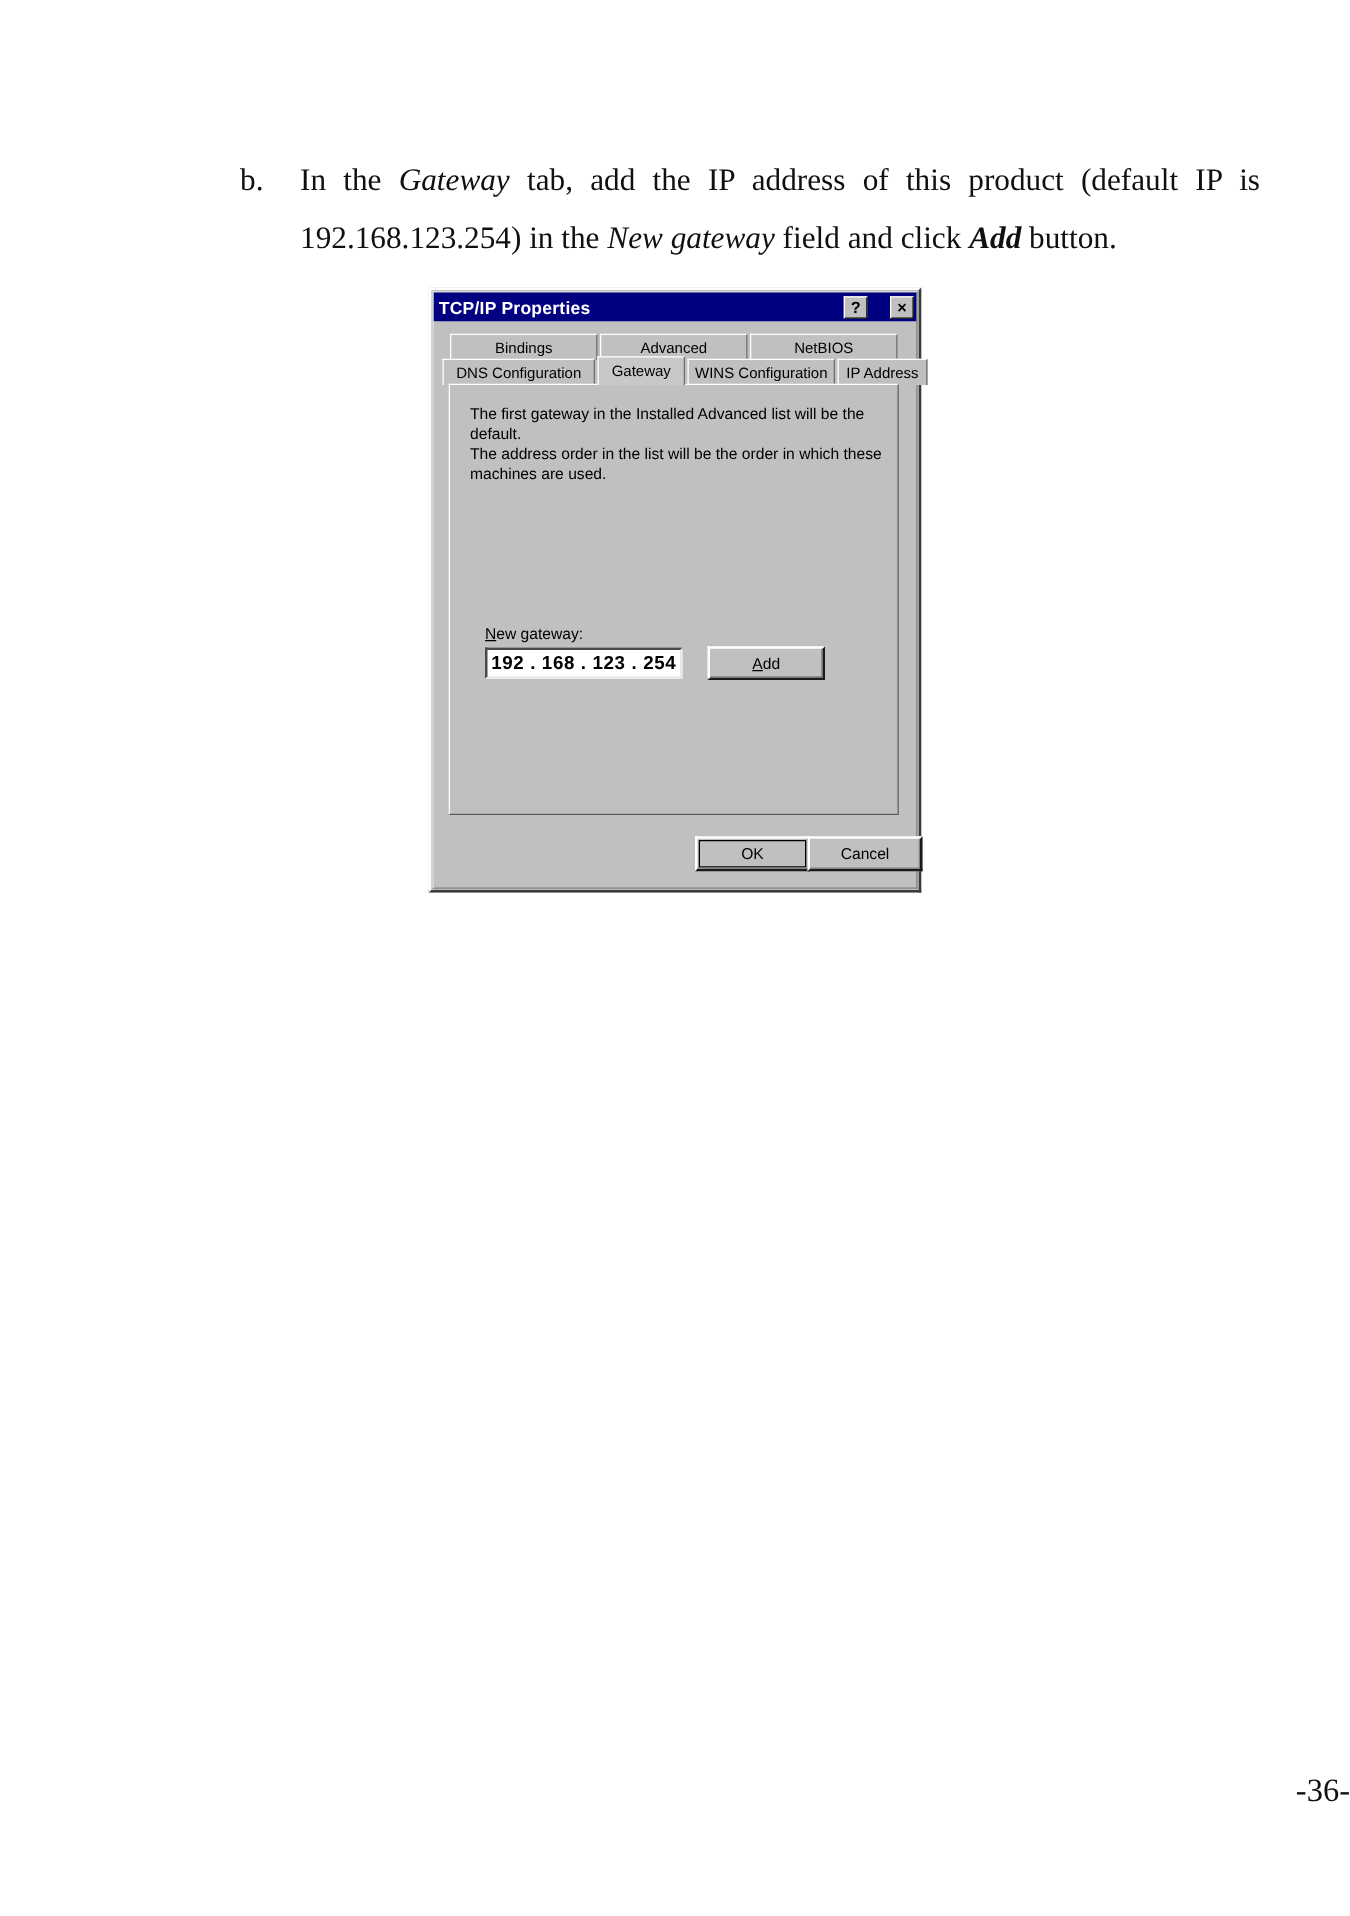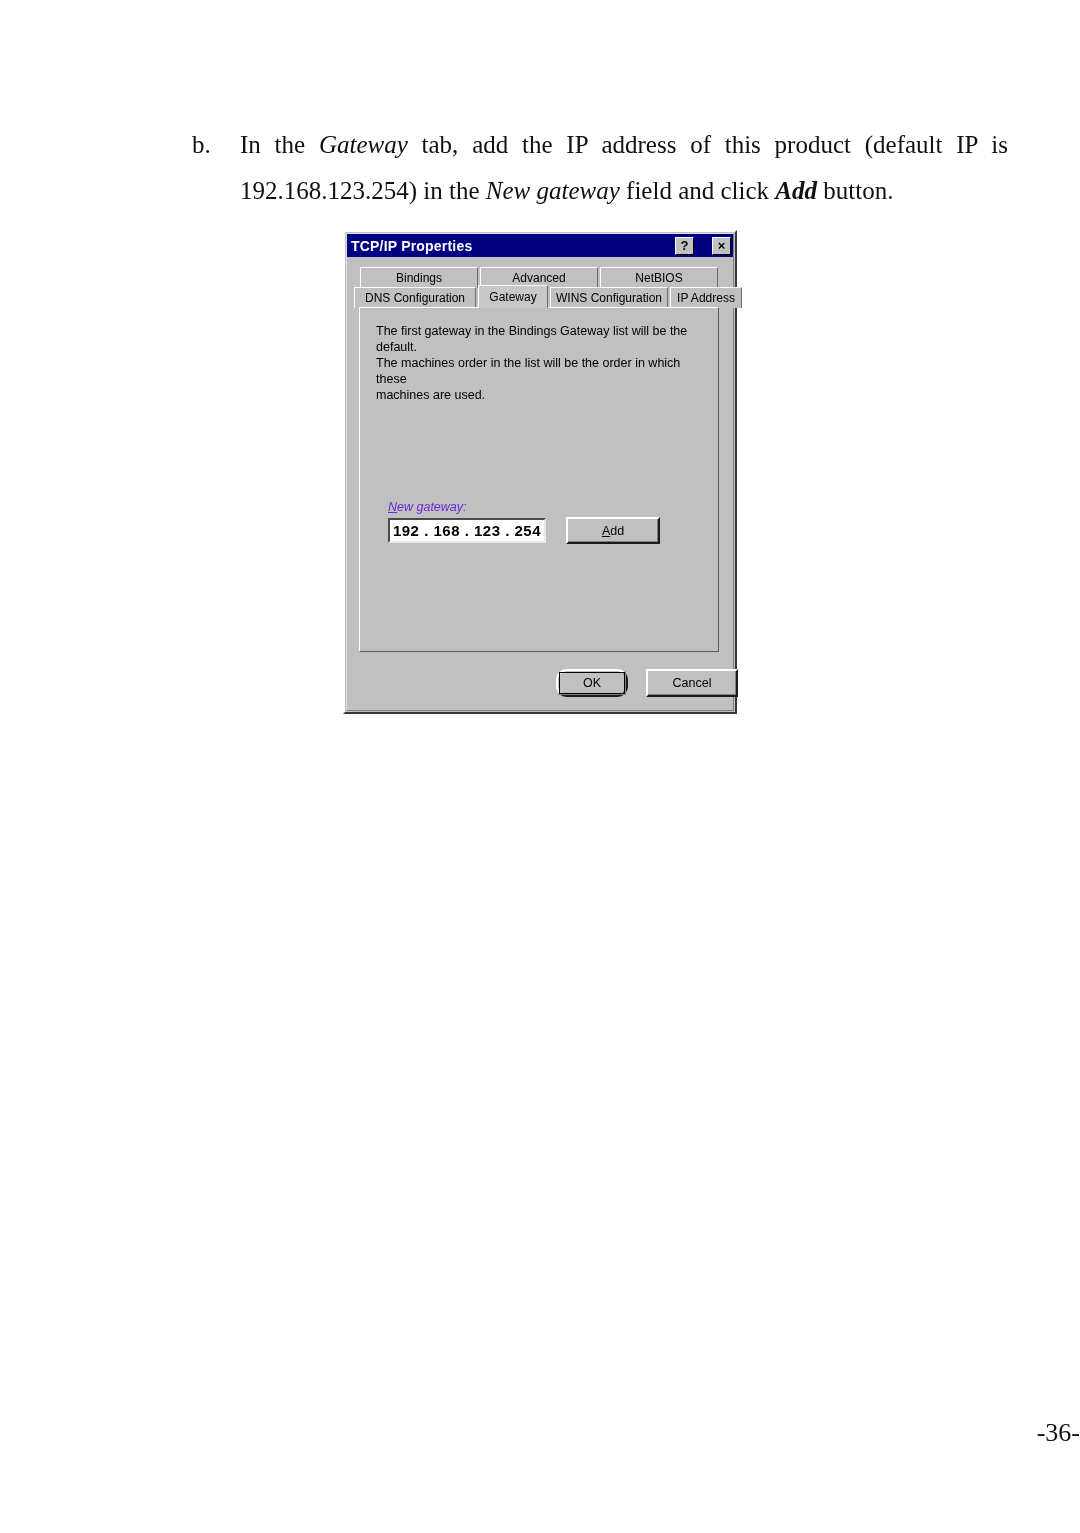--- a/index.html
+++ b/index.html
@@ -187,22 +187,21 @@
     top: 15px;
     width: 330px;
     font-size: 12.5px;
     line-height: 16px;
     color: #000000;
   }
 
   .field-label {
     position: absolute;
     font-size: 12.5px;
-    color: #6d28d9;
-    font-style: italic;
+    color: #000000;
   }
   .accel { text-decoration: underline; }
 
   .newgw-label { left: 28px; top: 192px; }
 
   .ipfield {
     position: absolute;
     left: 28px;
     top: 210px;
     width: 158px;
@@ -290,23 +289,22 @@
     box-sizing: border-box;
     overflow: hidden;
     cursor: default;
   }
   .remove-btn { left: 178px; top: 22px; width: 94px; height: 27px; }
 
   
   .ok-btn {
     left: 211px;
     top: 437px;
-    width: 72px;
+    width: 92px;
     height: 28px;
-    border-radius: 11px;
   }
   .ok-btn .focus-ring {
     position: absolute;
     left: 1px; top: 1px; right: 1px; bottom: 1px;
     border: 1px solid #000000;
     pointer-events: none;
   }
   .cancel-btn {
     left: 311px;
     top: 437px;
@@ -359,22 +357,22 @@
       <span>WINS Configuration</span>
     </div>
     <div class="tab w-ip">
       <span>IP Address</span>
     </div>
   </div>
 
   <div class="tabpanel">
 
     <div class="desc">
-      <div>The first gateway in the Bindings Gateway list will be the default.</div>
-      <div>The machines order in the list will be the order in which these</div>
+      <div>The first gateway in the Installed Advanced list will be the default.</div>
+      <div>The address order in the list will be the order in which these</div>
       <div>machines are used.</div>
     </div>
 
     <div class="field-label newgw-label"><span class="accel">N</span><span>ew gateway:</span></div>
 
     <div class="ipfield" title="   .   .   .   ">
       <span>192 . 168 . 123 . 254</span>
     </div>
 
     <div class="btn add-btn">

